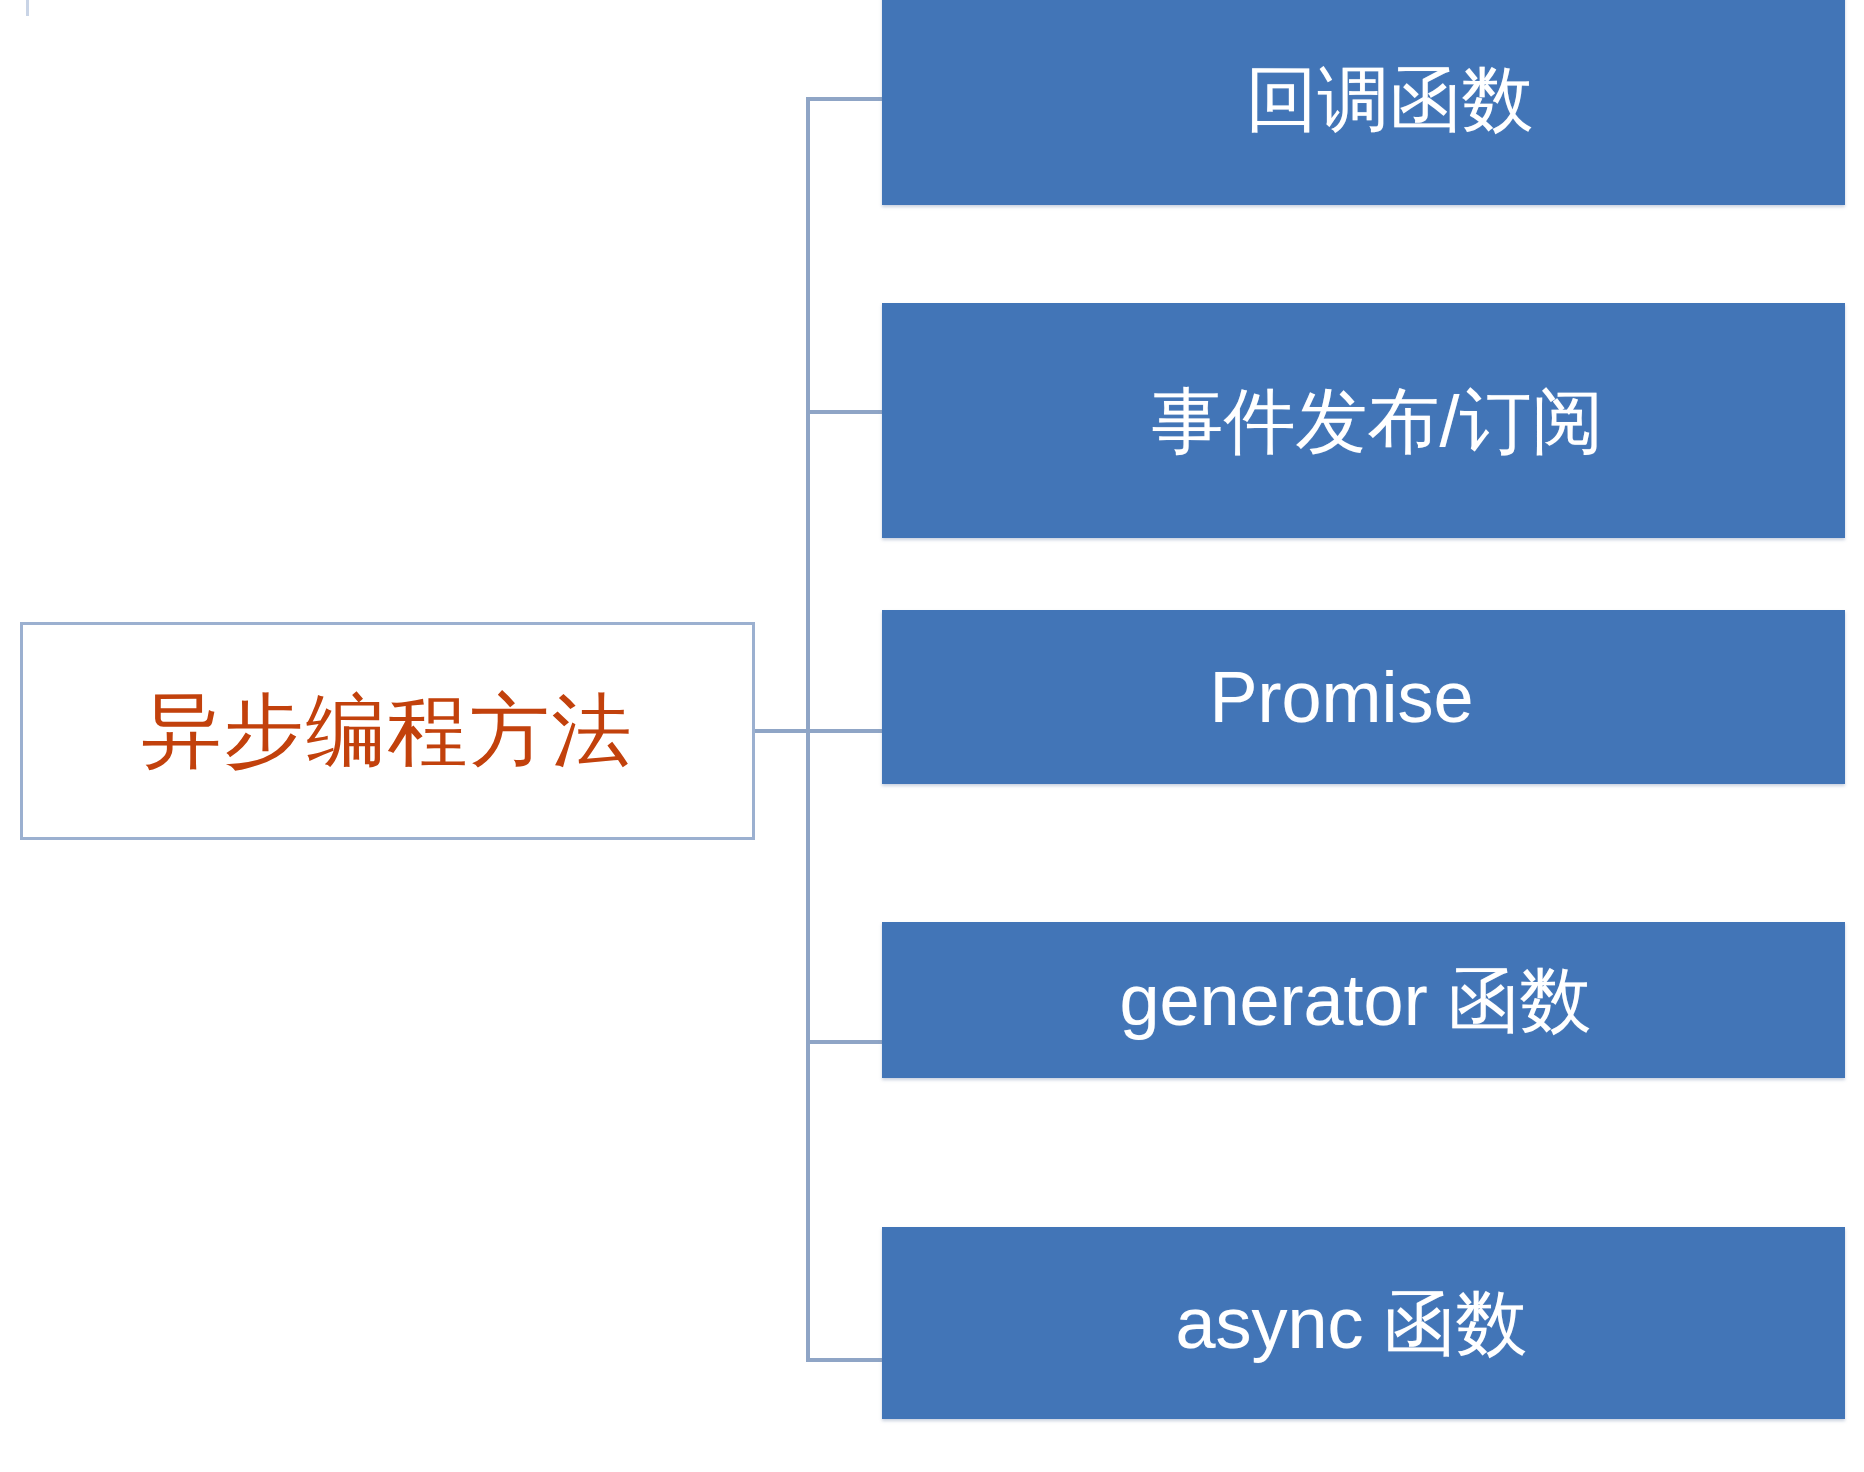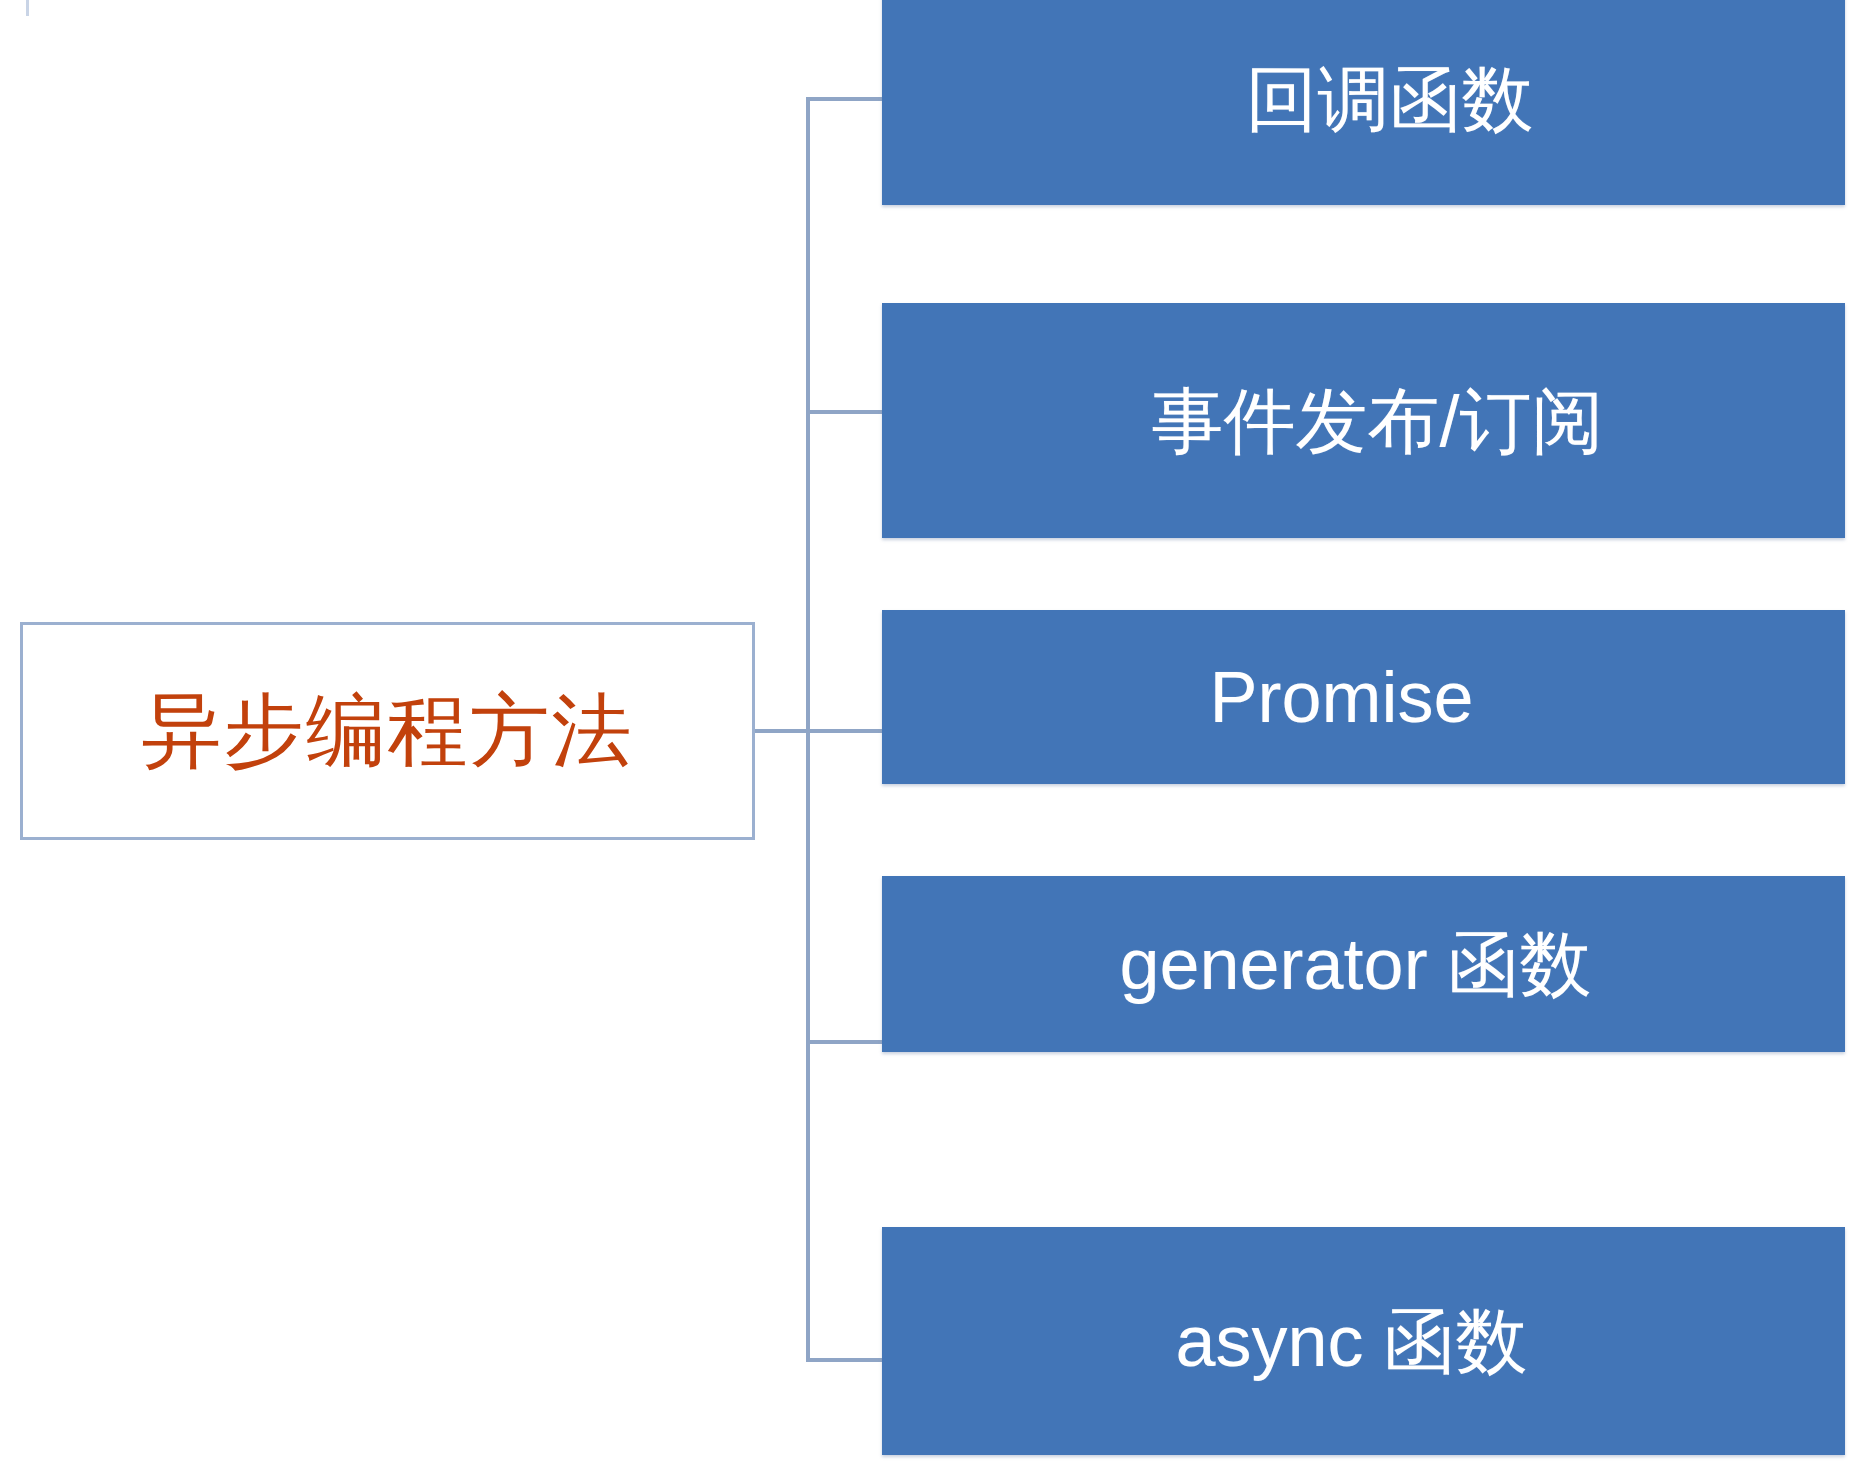--- a/index.html
+++ b/index.html
@@ -55,22 +55,22 @@
     font-size: 72px;
     line-height: 1;
     white-space: nowrap;
     text-shadow: 0 0 1px rgba(255,255,255,0.35);
   }
 
   
   .child-1 { top: -8px;   height: 213px; }
   .child-2 { top: 303px;  height: 235px; }
   .child-3 { top: 610px;  height: 174px; }
-  .child-4 { top: 876px;  height: 176px; }
-  .child-5 { top: 1227px; height: 228px; justify-content: center; }
+  .child-4 { top: 922px;  height: 156px; }
+  .child-5 { top: 1227px; height: 192px; justify-content: center; }
 
   
   .child-1 .child-label { transform: translateX(26px); }
   .child-2 .child-label { transform: translateX(14px); }
   .child-3 .child-label { transform: translateX(-22px); }
   .child-4 .child-label { transform: translateX(-8px); }
   .child-5 .child-label { transform: translateX(-12px); }
 
   
   .conn {

